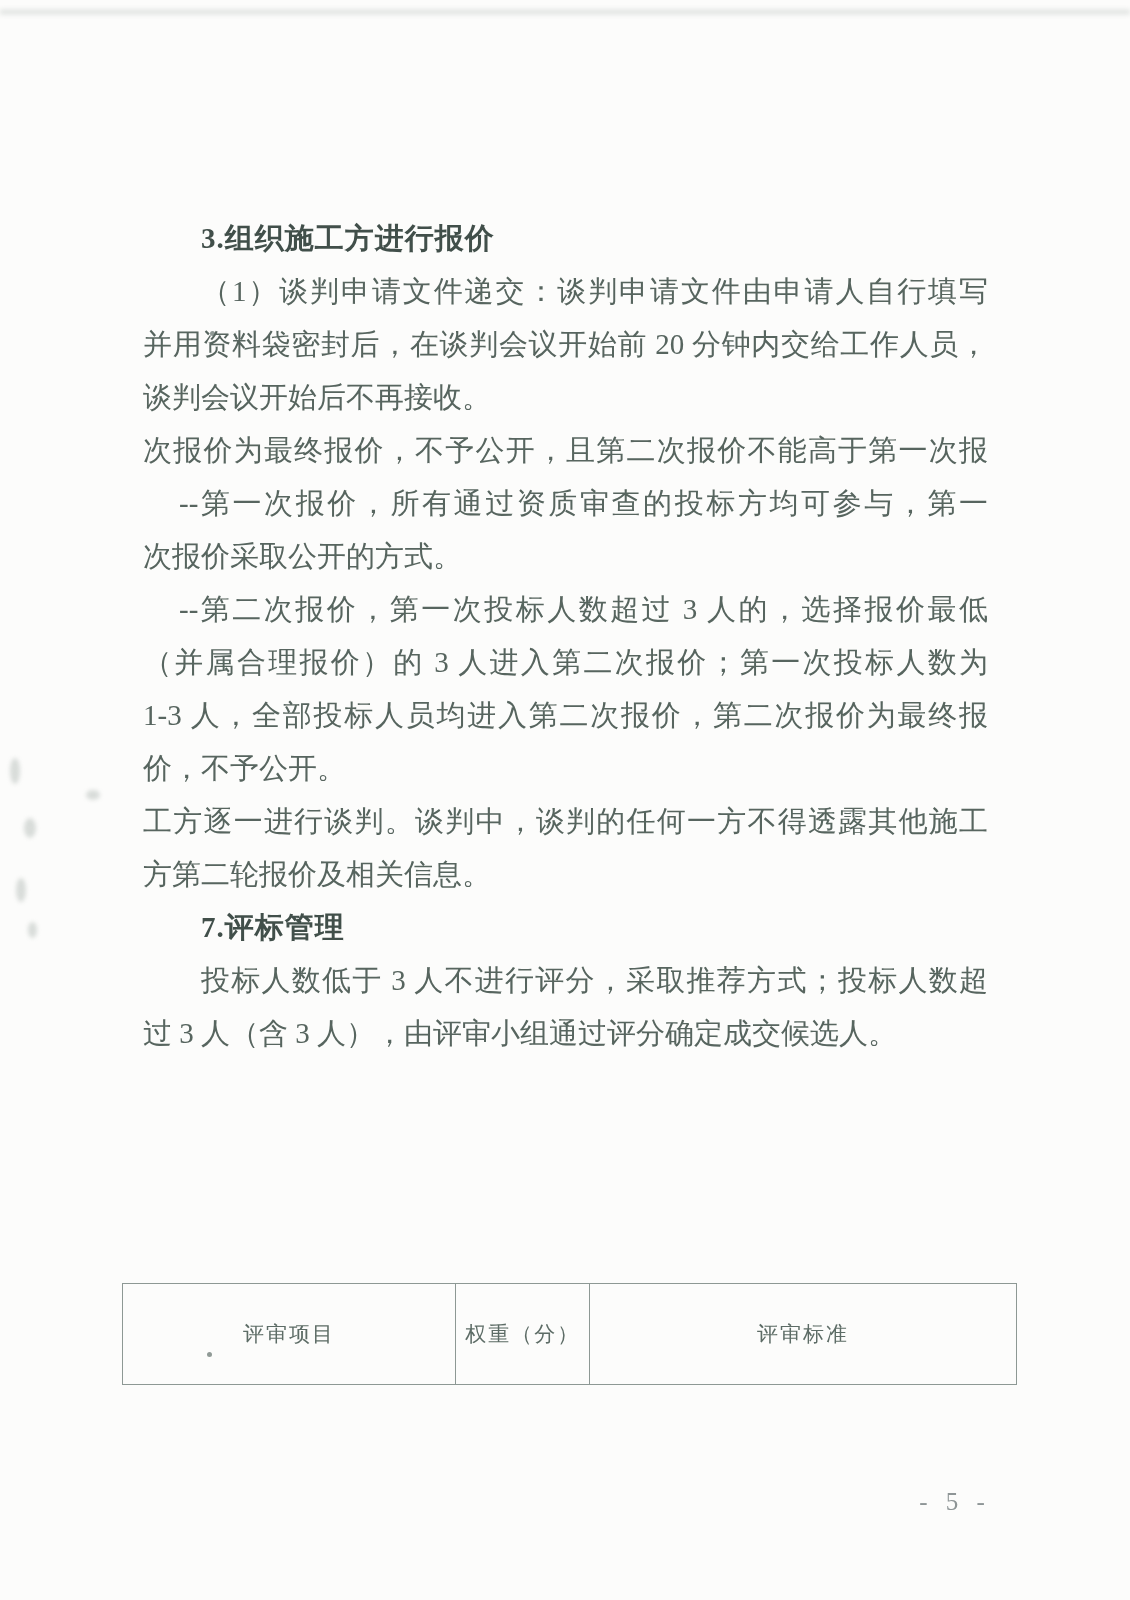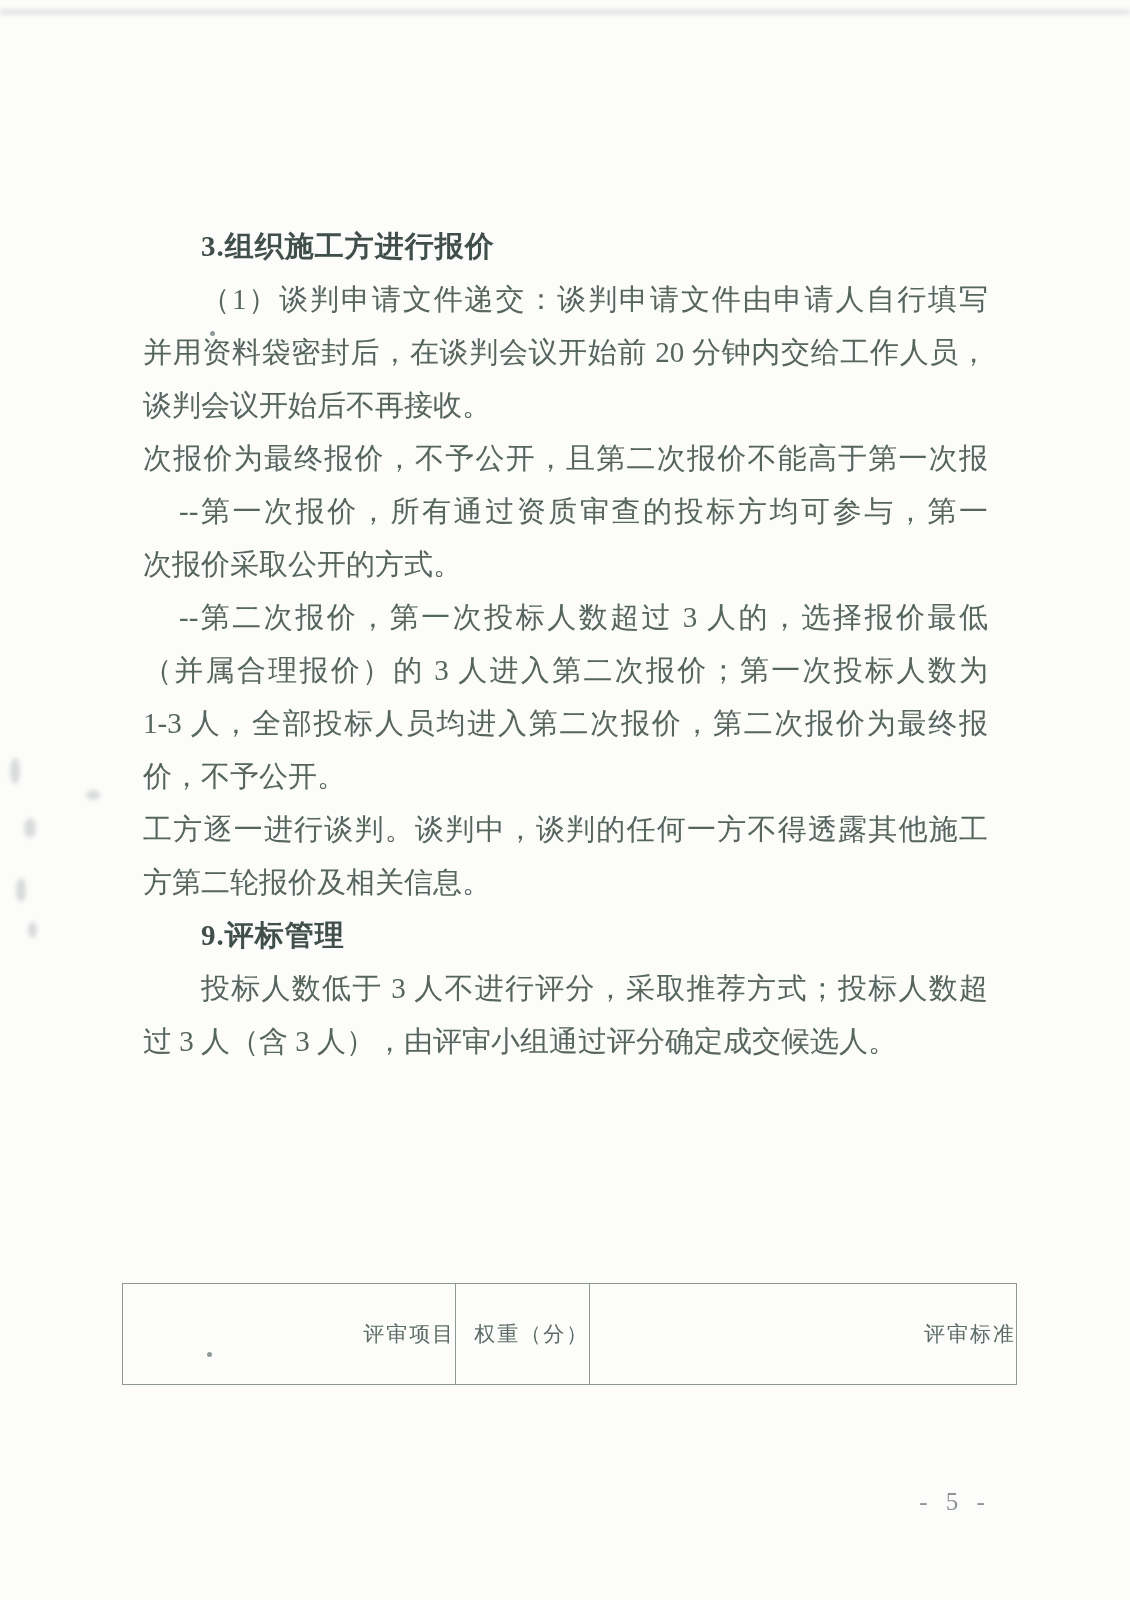--- a/index.html
+++ b/index.html
@@ -19,21 +19,21 @@
   .smudge {
     position:absolute; background:#97a29c; border-radius:50%;
     filter:blur(2px); opacity:.35;
   }
   .dot-artifact {
     position:absolute; width:5px; height:5px; border-radius:50%;
     background:#6d7a75; opacity:.75; filter:blur(0.5px);
   }
 
   .textblock {
-    position:absolute; left:143px; top:220px; width:845px;
+    position:absolute; left:143px; top:212px; width:845px;
     font-size:29px; line-height:53px;
     color:#57655f;
     filter:blur(0.35px);
   }
   .ln {
     height:53px; overflow:hidden;
     text-align:justify; text-align-last:justify;
     text-justify:inter-character;
   }
   .ln.short { text-align:left; text-align-last:left; }
@@ -48,21 +48,21 @@
   .tbl {
     position:absolute; left:122px; top:1283px;
     width:895px; height:102px;
     border:1.5px solid #8d9894;
     display:flex;
     box-sizing:border-box;
     background:#fcfcfb;
     filter:blur(0.3px);
   }
   .tbl .cell {
-    display:flex; align-items:center; justify-content:flex-end;
+    display:flex; align-items:center; justify-content:center;
     box-sizing:border-box;
     font-size:21px; color:#5d6c66; letter-spacing:2px;
     position:relative;
   }
   .tbl .c1 { width:37.2%; }
   .tbl .c2 { width:15.0%; border-left:1.5px solid #8d9894; }
   .tbl .c3 { width:47.8%; border-left:1.5px solid #8d9894; }
 
   .page-number {
     position:absolute; left:905px; top:1488px; width:100px;
@@ -93,21 +93,21 @@
     <div class="ln short">谈判会议开始后不再接收。</div>
     <div class="ln">次报价为最终报价，不予公开，且第二次报价不能高于第一次报</div>
     <div class="ln indd">--第一次报价，所有通过资质审查的投标方均可参与，第一</div>
     <div class="ln short">次报价采取公开的方式。</div>
     <div class="ln indd">--第二次报价，第一次投标人数超过 3 人的，选择报价最低</div>
     <div class="ln">（并属合理报价）的 3 人进入第二次报价；第一次投标人数为</div>
     <div class="ln">1-3 人，全部投标人员均进入第二次报价，第二次报价为最终报</div>
     <div class="ln short">价，不予公开。</div>
     <div class="ln">工方逐一进行谈判。谈判中，谈判的任何一方不得透露其他施工</div>
     <div class="ln short">方第二轮报价及相关信息。</div>
-    <div class="ln h ind2 short">9.评标管理</div>
+    <div class="ln h ind2 short">7.评标管理</div>
     <div class="ln ind2">投标人数低于 3 人不进行评分，采取推荐方式；投标人数超</div>
     <div class="ln short">过 3 人（含 3 人），由评审小组通过评分确定成交候选人。</div>
   </div>
 
   <div class="tbl">
     <div class="cell c1">
       <span>评审项目</span>
       <span class="dot-artifact" style="left:84px; top:68px;"></span>
     </div>
     <div class="cell c2">

